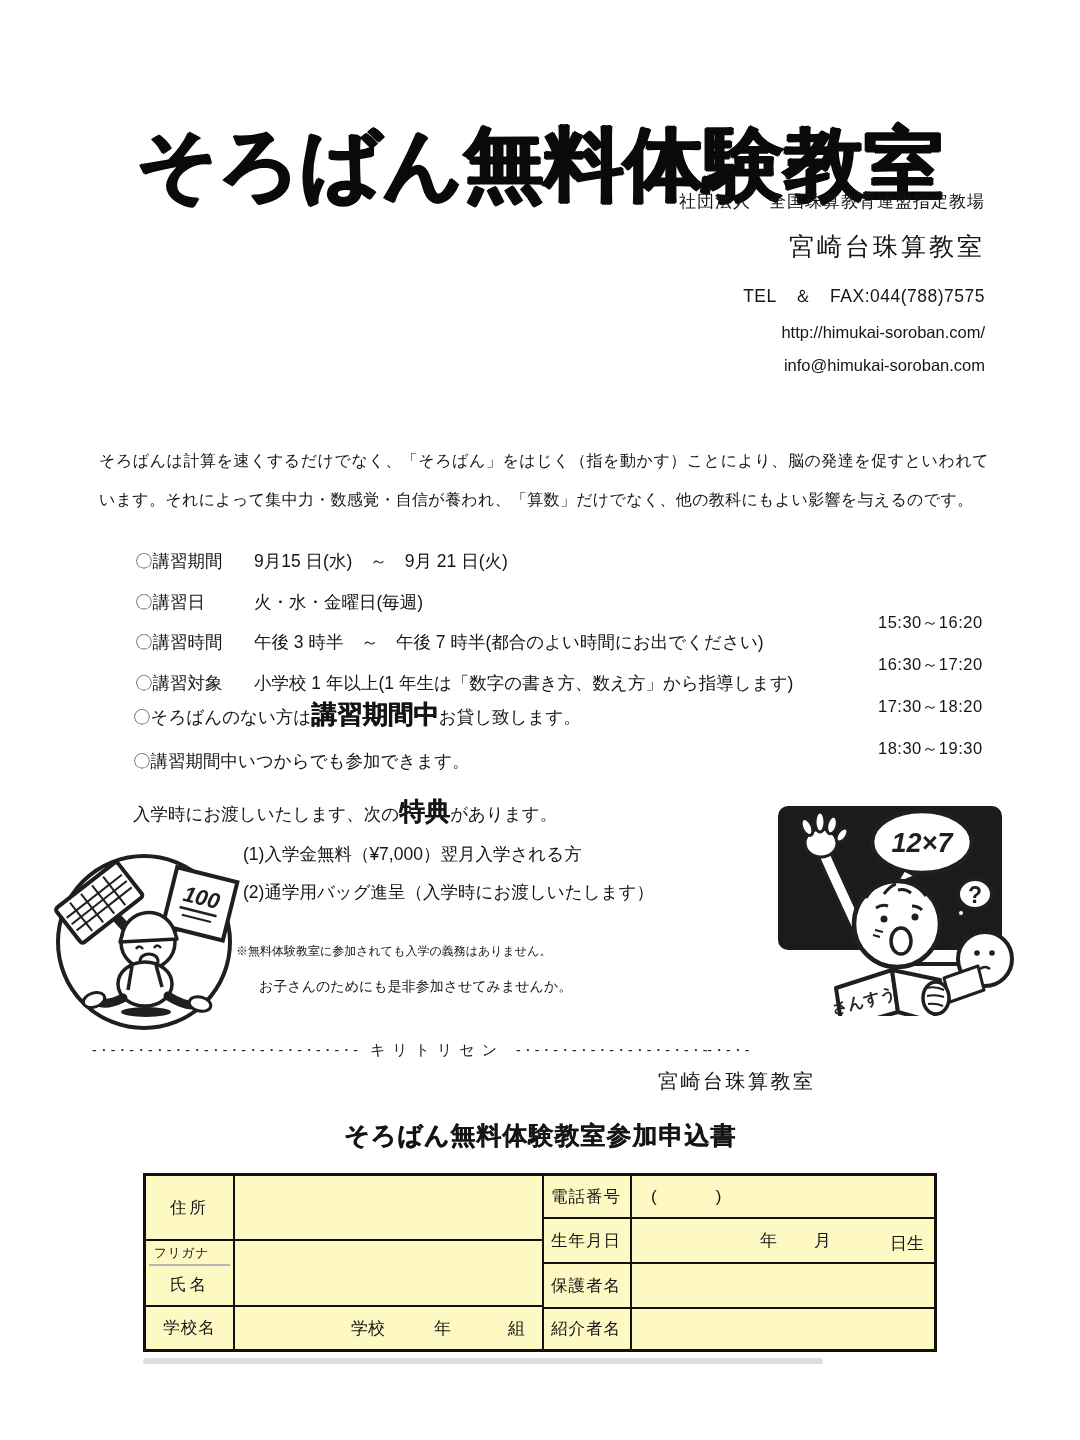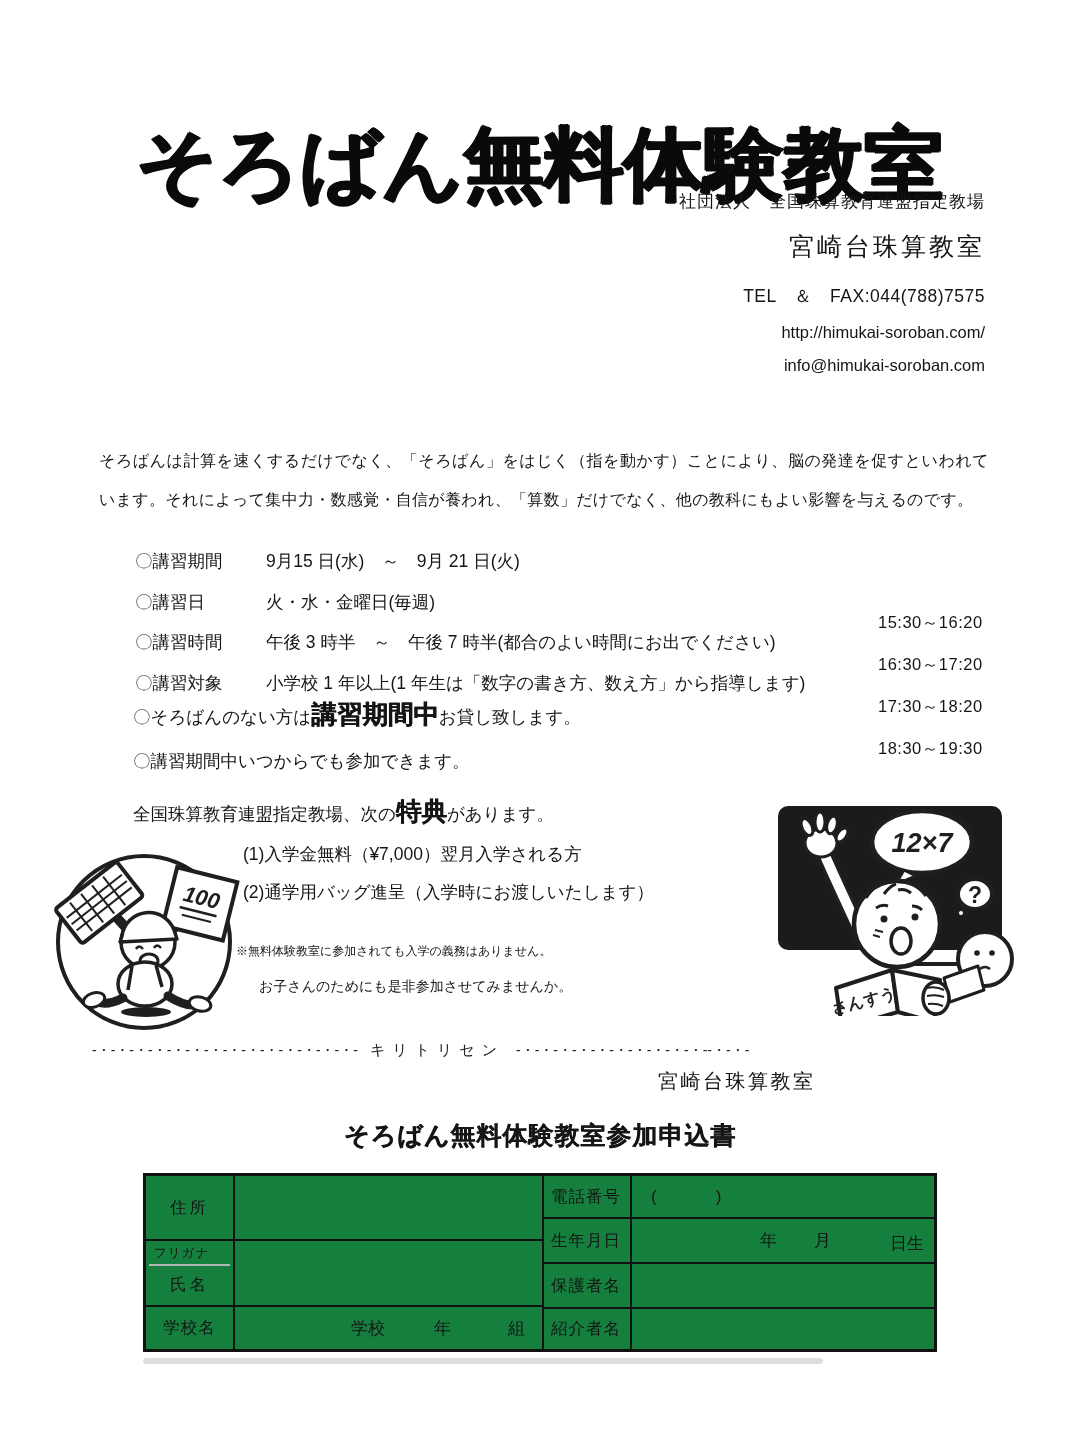--- a/index.html
+++ b/index.html
@@ -28,21 +28,21 @@
 
   .headline {
     top:391px; left:0; right:0; text-align:center;
     font-size:27px; font-weight:800; letter-spacing:0.5px; color:#0d0d0d;
     text-shadow:0.7px 0 0 #0d0d0d;
   }
 
   .intro { top:441px; left:99px; width:890px; font-size:16px; line-height:39px; letter-spacing:0.3px; text-align:justify; }
 
   .details { top:549px; left:135px; list-style:none; }
-  .details li { display:flex; margin-bottom:16.5px; font-size:17.5px; white-space:nowrap;gap:12px; }
+  .details li { display:flex; margin-bottom:16.5px; font-size:17.5px; white-space:nowrap; }
   .details .dlabel { width:119px; flex:0 0 auto; }
 
   .timeslots { top:612px; left:878px; }
   .timeslots div { font-size:16.5px; margin-bottom:20px; letter-spacing:0.5px; white-space:nowrap; }
 
   .bullet { font-size:17.5px; white-space:nowrap; }
   .bullet .big { font-size:25.5px; font-weight:800; text-shadow:0.6px 0 0 #0d0d0d; }
   .loan    { top:697px; left:133px; }
   .anytime { top:749px; left:133px; }
   .benefit { top:794px; left:133px; }
@@ -56,21 +56,21 @@
   .illu-left  { top:850px; left:48px;  width:192px; height:182px; }
   .illu-right { top:776px; left:764px; width:252px; height:240px; }
 
   .cutline { top:1041px; left:92px; display:flex; align-items:center; gap:12px; font-size:14px; color:#222; white-space:nowrap; }
   .cutline .kiri { font-size:15px; letter-spacing:7px; }
 
   .signature { top:1068px; left:658px; font-size:20px; letter-spacing:2.5px; }
 
   .form-title { top:1119px; left:0; right:0; text-align:center; font-size:25px; font-weight:800; letter-spacing:1px; text-shadow:0.7px 0 0 #0d0d0d; }
 
-  .form-table { top:1173px; left:143px; width:794px; height:179px; border:3px solid #111; background:#15803d; }
+  .form-table { top:1173px; left:143px; width:794px; height:179px; border:3px solid #111; background:#fef9c3; }
   .form-table .vline, .form-table .hline { position:absolute; background:#111; }
   .form-table .cell-label { position:absolute; display:flex; align-items:center; justify-content:center; font-size:16.5px; letter-spacing:1px; white-space:nowrap; }
   .form-table .cell-text  { position:absolute; display:flex; align-items:center; font-size:17px; white-space:nowrap; }
   .furigana { position:absolute; left:8px; top:69px; font-size:12.5px; letter-spacing:1px; }
   .furigana-line { position:absolute; left:3px; top:88px; width:81px; height:2px; background:#b5b5b5; }
   .scan-smudge { top:1358px; left:143px; width:680px; height:6px; background:#cdcdcd; opacity:0.65; border-radius:3px; }
 </style>
 </head>
 <body>
 
@@ -115,21 +115,21 @@
     <div>18:30～19:30</div>
   </div>
 
   <div class="abs bullet loan">
     <span>〇そろばんのない方は</span><span class="big">講習期間中</span><span>お貸し致します。</span>
   </div>
 
   <div class="abs bullet anytime">〇講習期間中いつからでも参加できます。</div>
 
   <div class="abs bullet benefit">
-    <span>全国珠算教育連盟指定教場、次の</span><span class="big">特典</span><span>があります。</span>
+    <span>入学時にお渡しいたします、次の</span><span class="big">特典</span><span>があります。</span>
   </div>
 
   <ul class="abs benefit-list">
     <li>(1)入学金無料（¥7,000）翌月入学される方</li>
     <li>(2)通学用バッグ進呈（入学時にお渡しいたします）</li>
   </ul>
 
   <div class="abs disclaimer1">※無料体験教室に参加されても入学の義務はありません。</div>
   <div class="abs disclaimer2">お子さんのためにも是非参加させてみませんか。</div>
 

